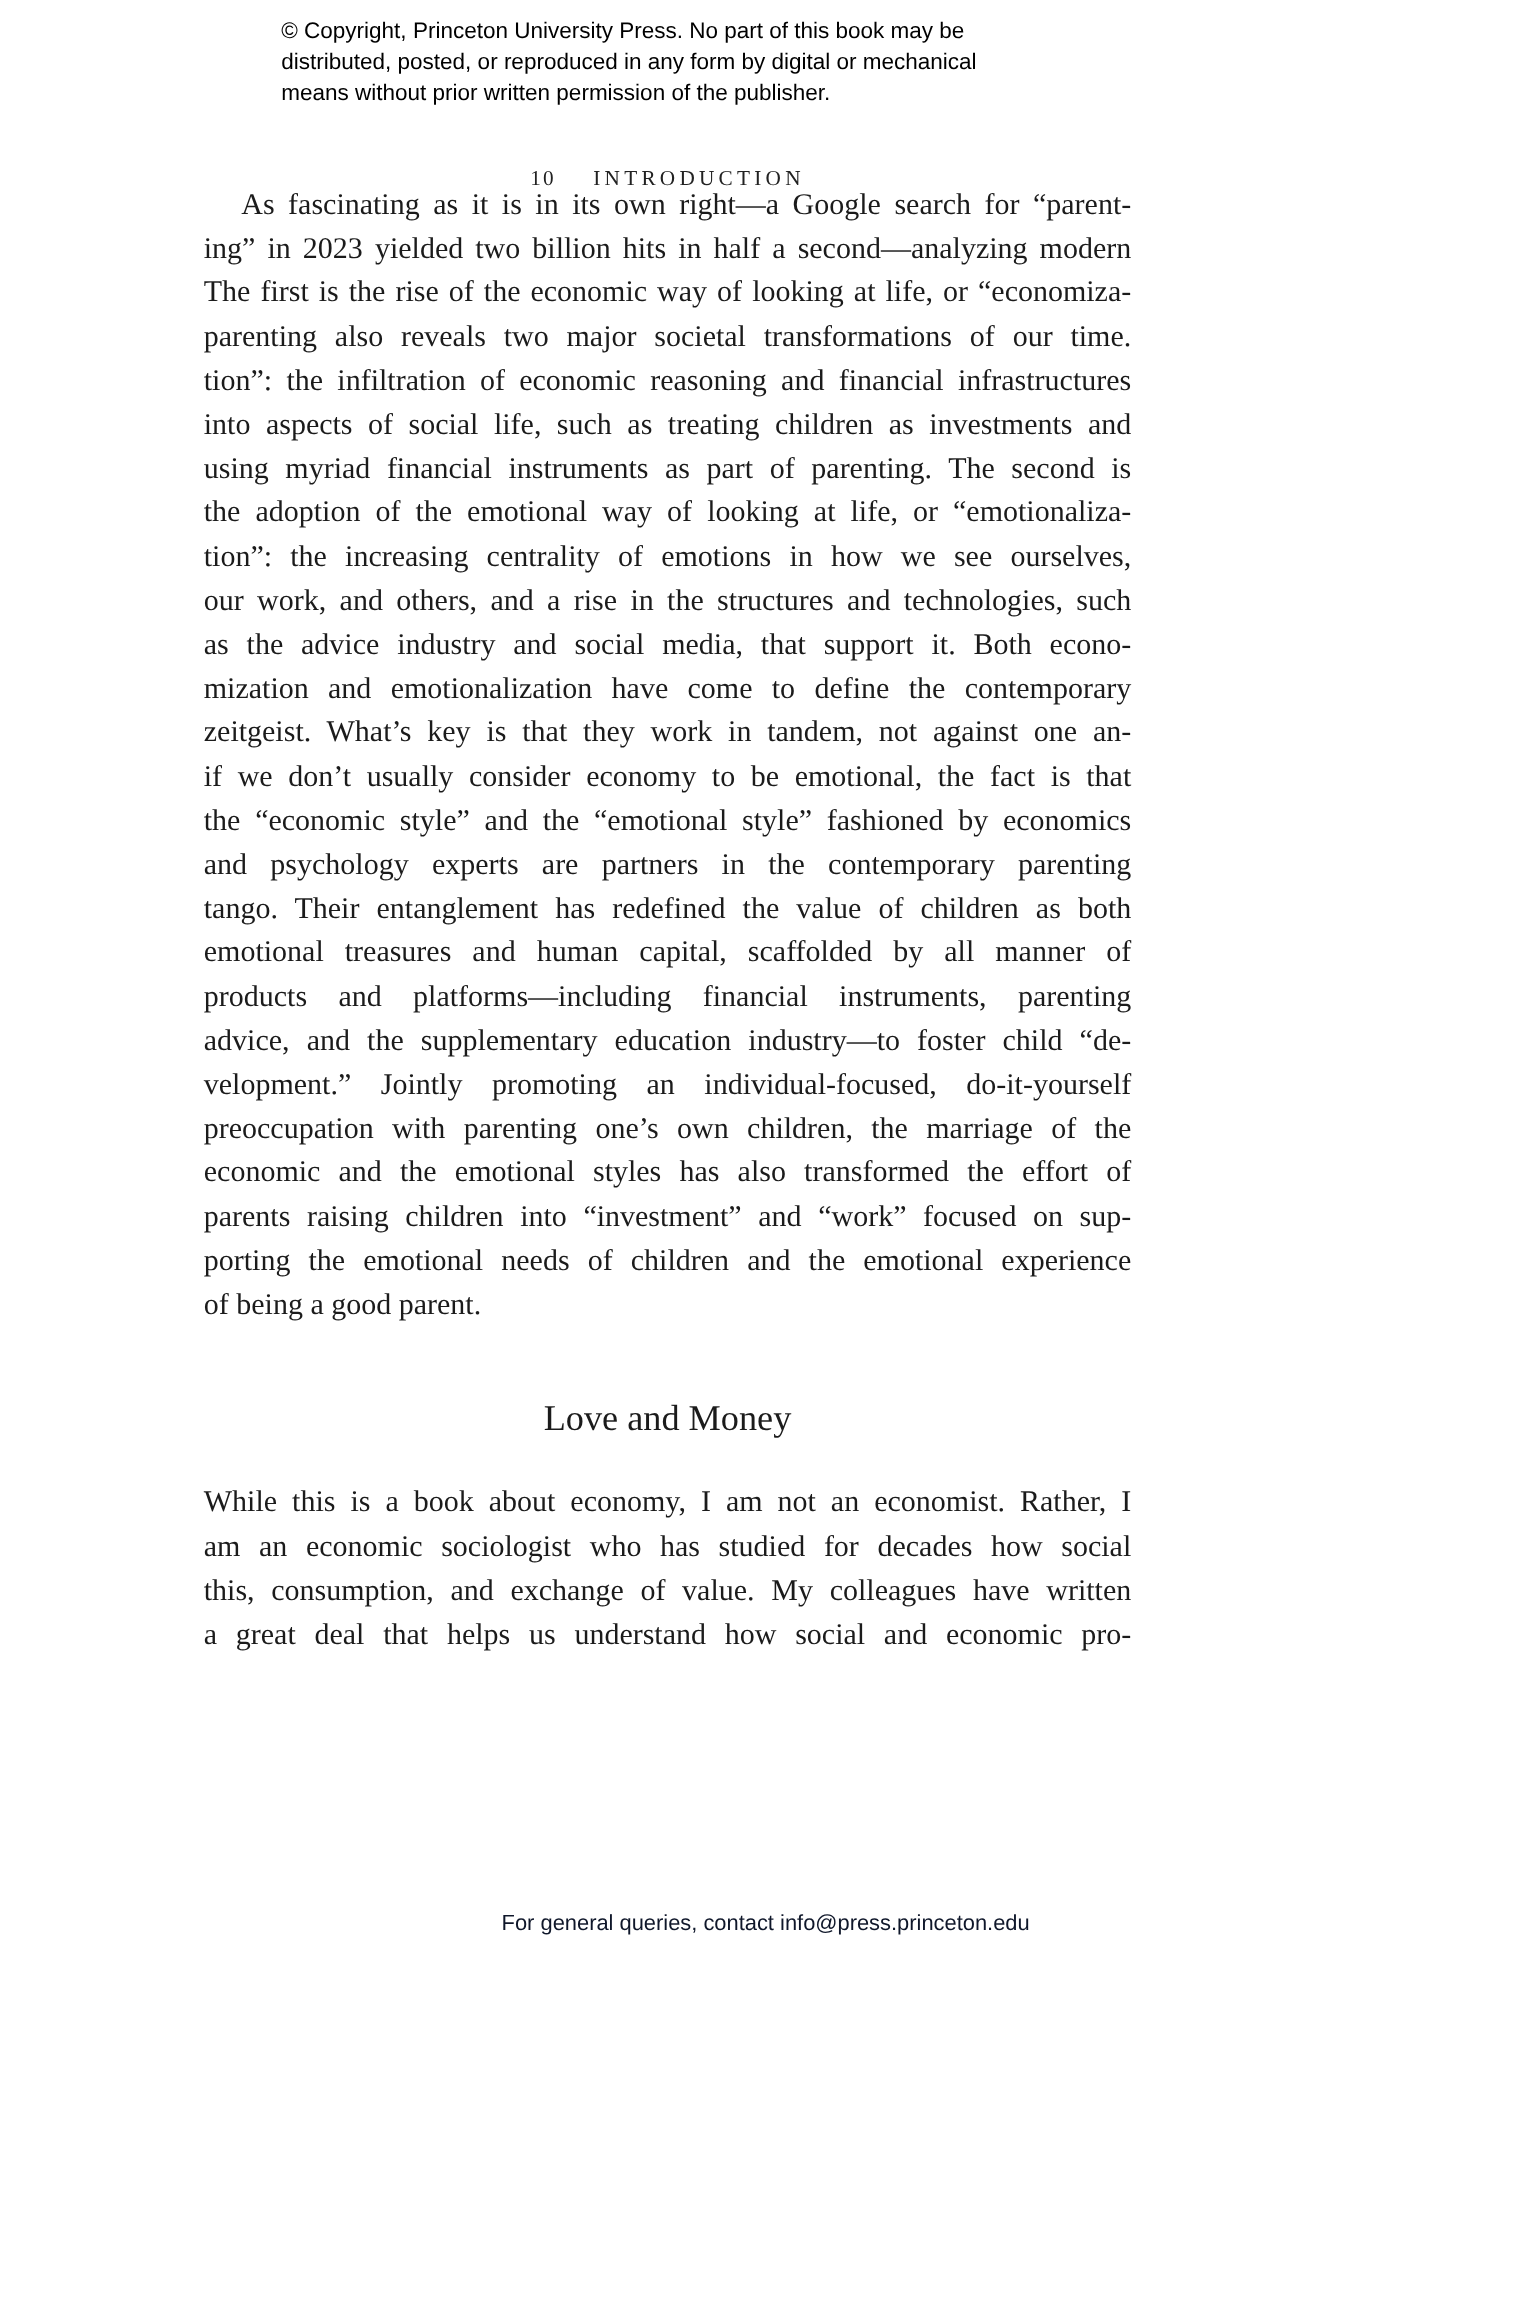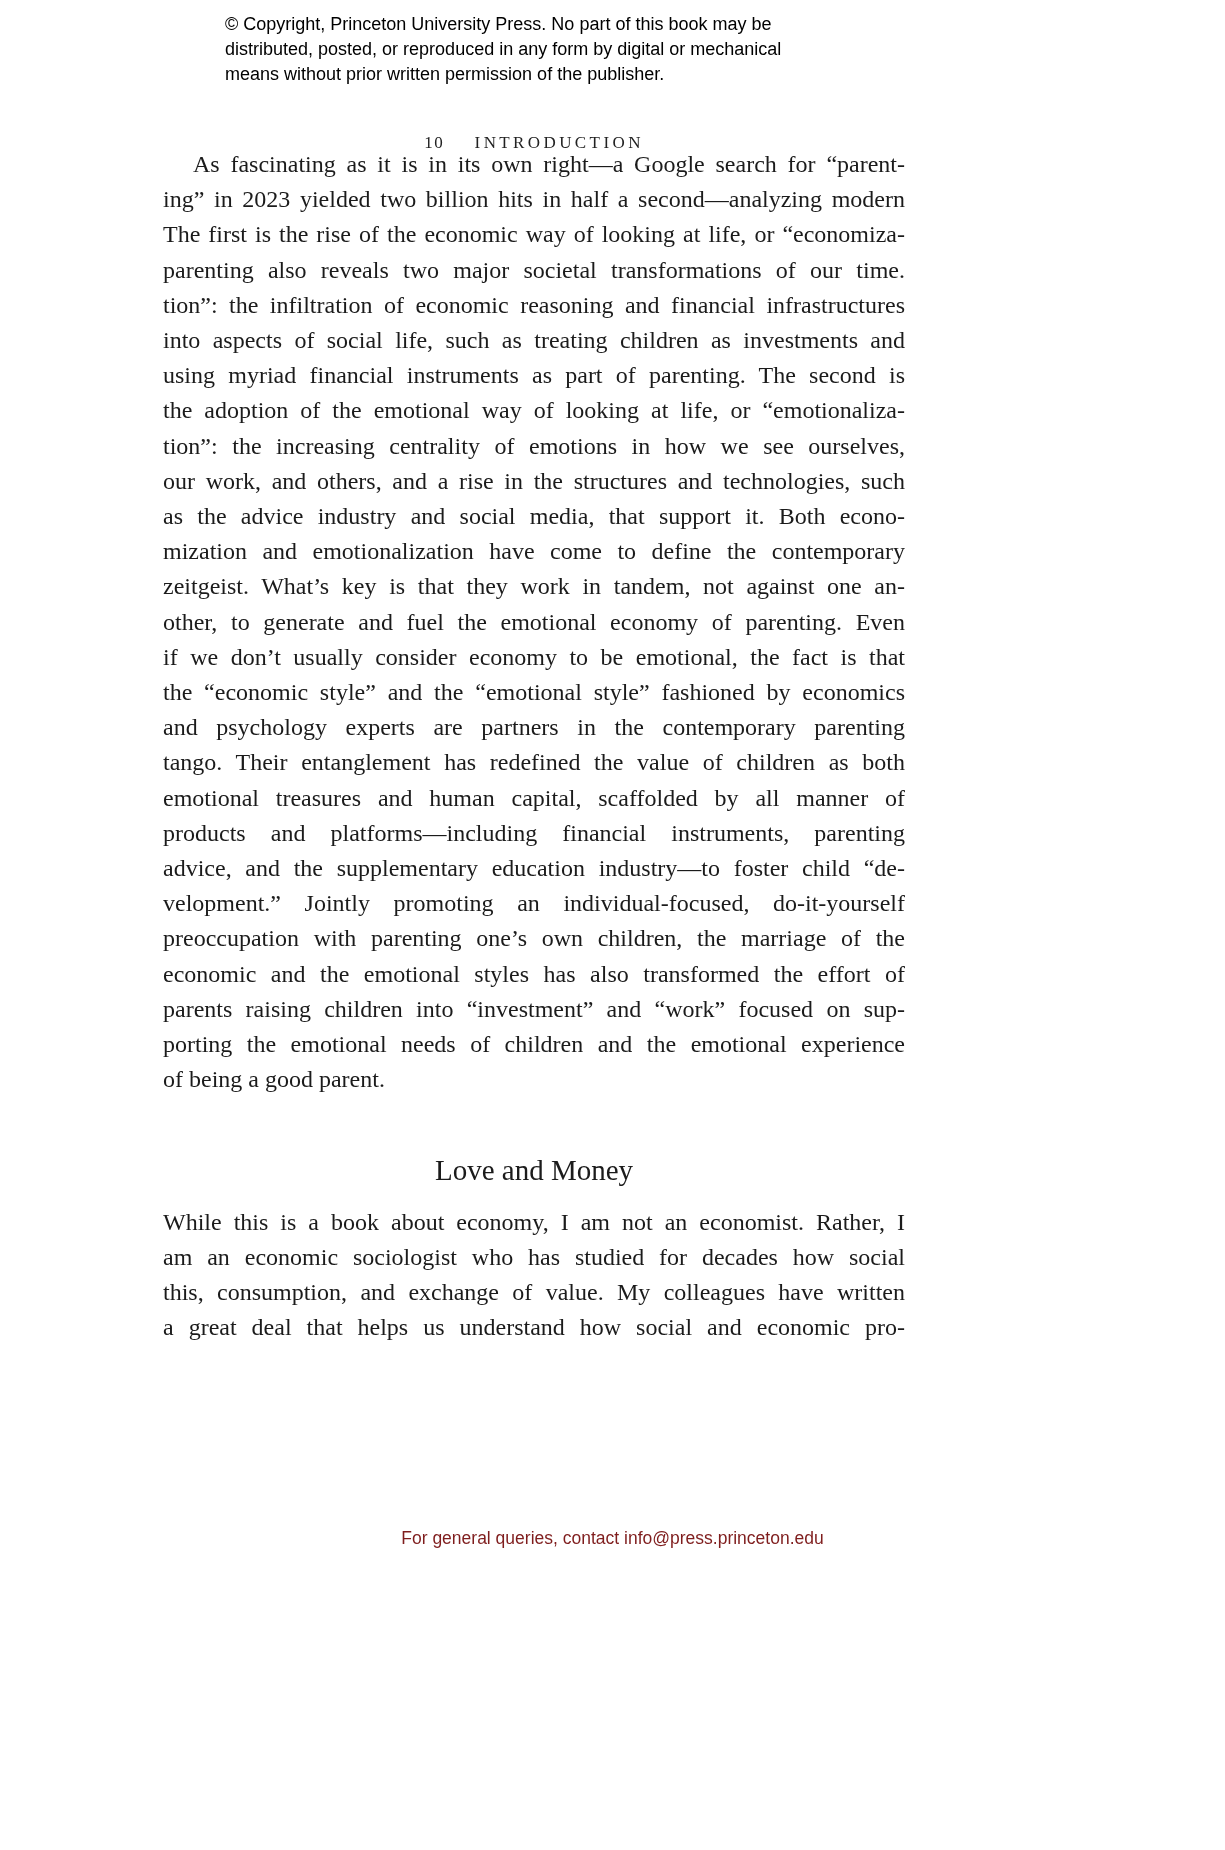--- a/index.html
+++ b/index.html
@@ -45,32 +45,32 @@
   }
   .line { text-align: justify; text-align-last: justify; }
   .line.last-left { text-align-last: left; }
   .para-first-indent .line:first-child { padding-left: 30px; }
   .no-justify .line { text-align: left; text-align-last: left; }
   .section-heading {
     font-size: 29px;
     font-weight: 400;
     text-align: center;
     margin-top: 56px;
-    margin-bottom: 16px;
+    margin-bottom: 32px;
     color: #1b1b1b;
   }
   .footer {
     position: absolute;
     left: 0;
     top: 1528px;
     width: 1225px;
     text-align: center;
     font-family: "Liberation Sans", sans-serif;
     font-size: 17.5px;
-    color: #7f1d1d;
+    color: #0f172a;
   }
 </style>
 </head>
 <body>
 
 <div class="page">
 
   <div class="copyright no-justify">
       <div class="line">© Copyright, Princeton University Press. No part of this book may be</div>
       <div class="line">distributed, posted, or reproduced in any form by digital or mechanical</div>
@@ -90,21 +90,20 @@
         <div class="line">parenting also reveals two major societal transformations of our time.</div>
         <div class="line">tion”: the infiltration of economic reasoning and financial infrastructures</div>
         <div class="line">into aspects of social life, such as treating children as investments and</div>
         <div class="line">using myriad financial instruments as part of parenting. The second is</div>
         <div class="line">the adoption of the emotional way of looking at life, or “emotionaliza-</div>
         <div class="line">tion”: the increasing centrality of emotions in how we see ourselves,</div>
         <div class="line">our work, and others, and a rise in the structures and technologies, such</div>
         <div class="line">as the advice industry and social media, that support it. Both econo-</div>
         <div class="line">mization and emotionalization have come to define the contemporary</div>
         <div class="line">zeitgeist. What’s key is that they work in tandem, not against one an-</div>
-        <div class="line">other, to generate and fuel the emotional economy of parenting. Even</div>
         <div class="line">if we don’t usually consider economy to be emotional, the fact is that</div>
         <div class="line">the “economic style” and the “emotional style” fashioned by economics</div>
         <div class="line">and psychology experts are partners in the contemporary parenting</div>
         <div class="line">tango. Their entanglement has redefined the value of children as both</div>
         <div class="line">emotional treasures and human capital, scaffolded by all manner of</div>
         <div class="line">products and platforms—including financial instruments, parenting</div>
         <div class="line">advice, and the supplementary education industry—to foster child “de-</div>
         <div class="line">velopment.” Jointly promoting an individual-focused, do-it-yourself</div>
         <div class="line">preoccupation with parenting one’s own children, the marriage of the</div>
         <div class="line">economic and the emotional styles has also transformed the effort of</div>

